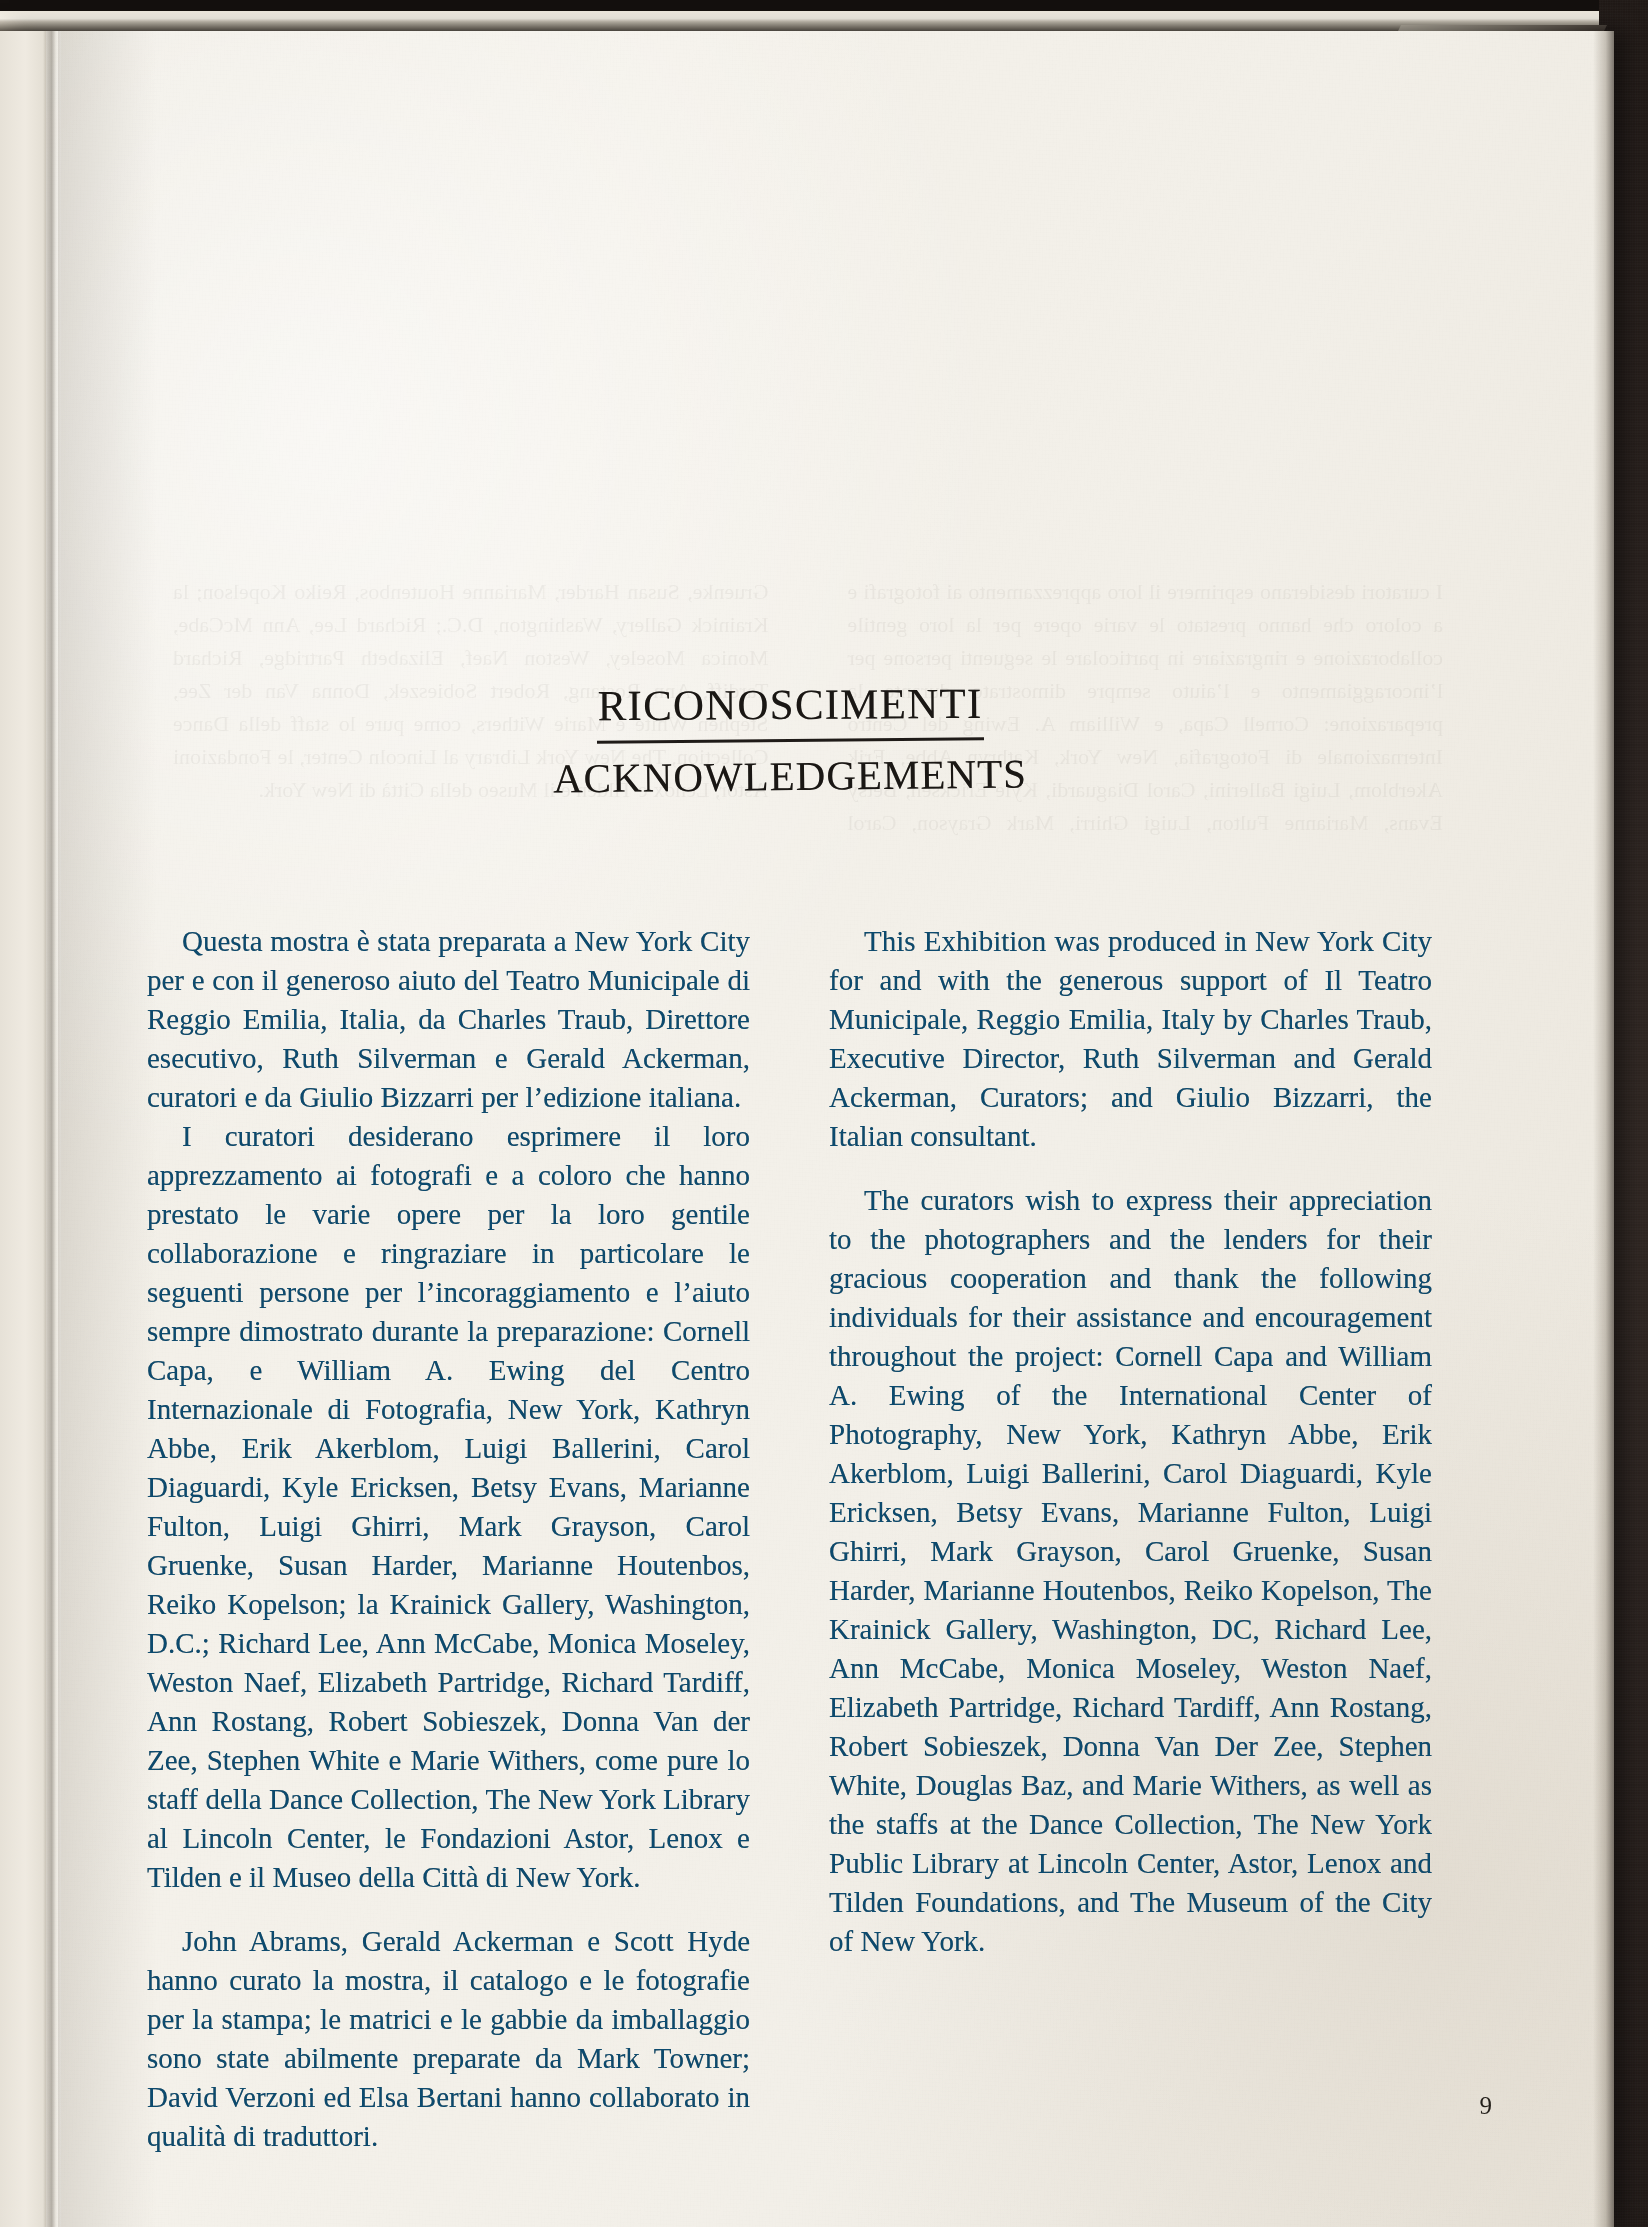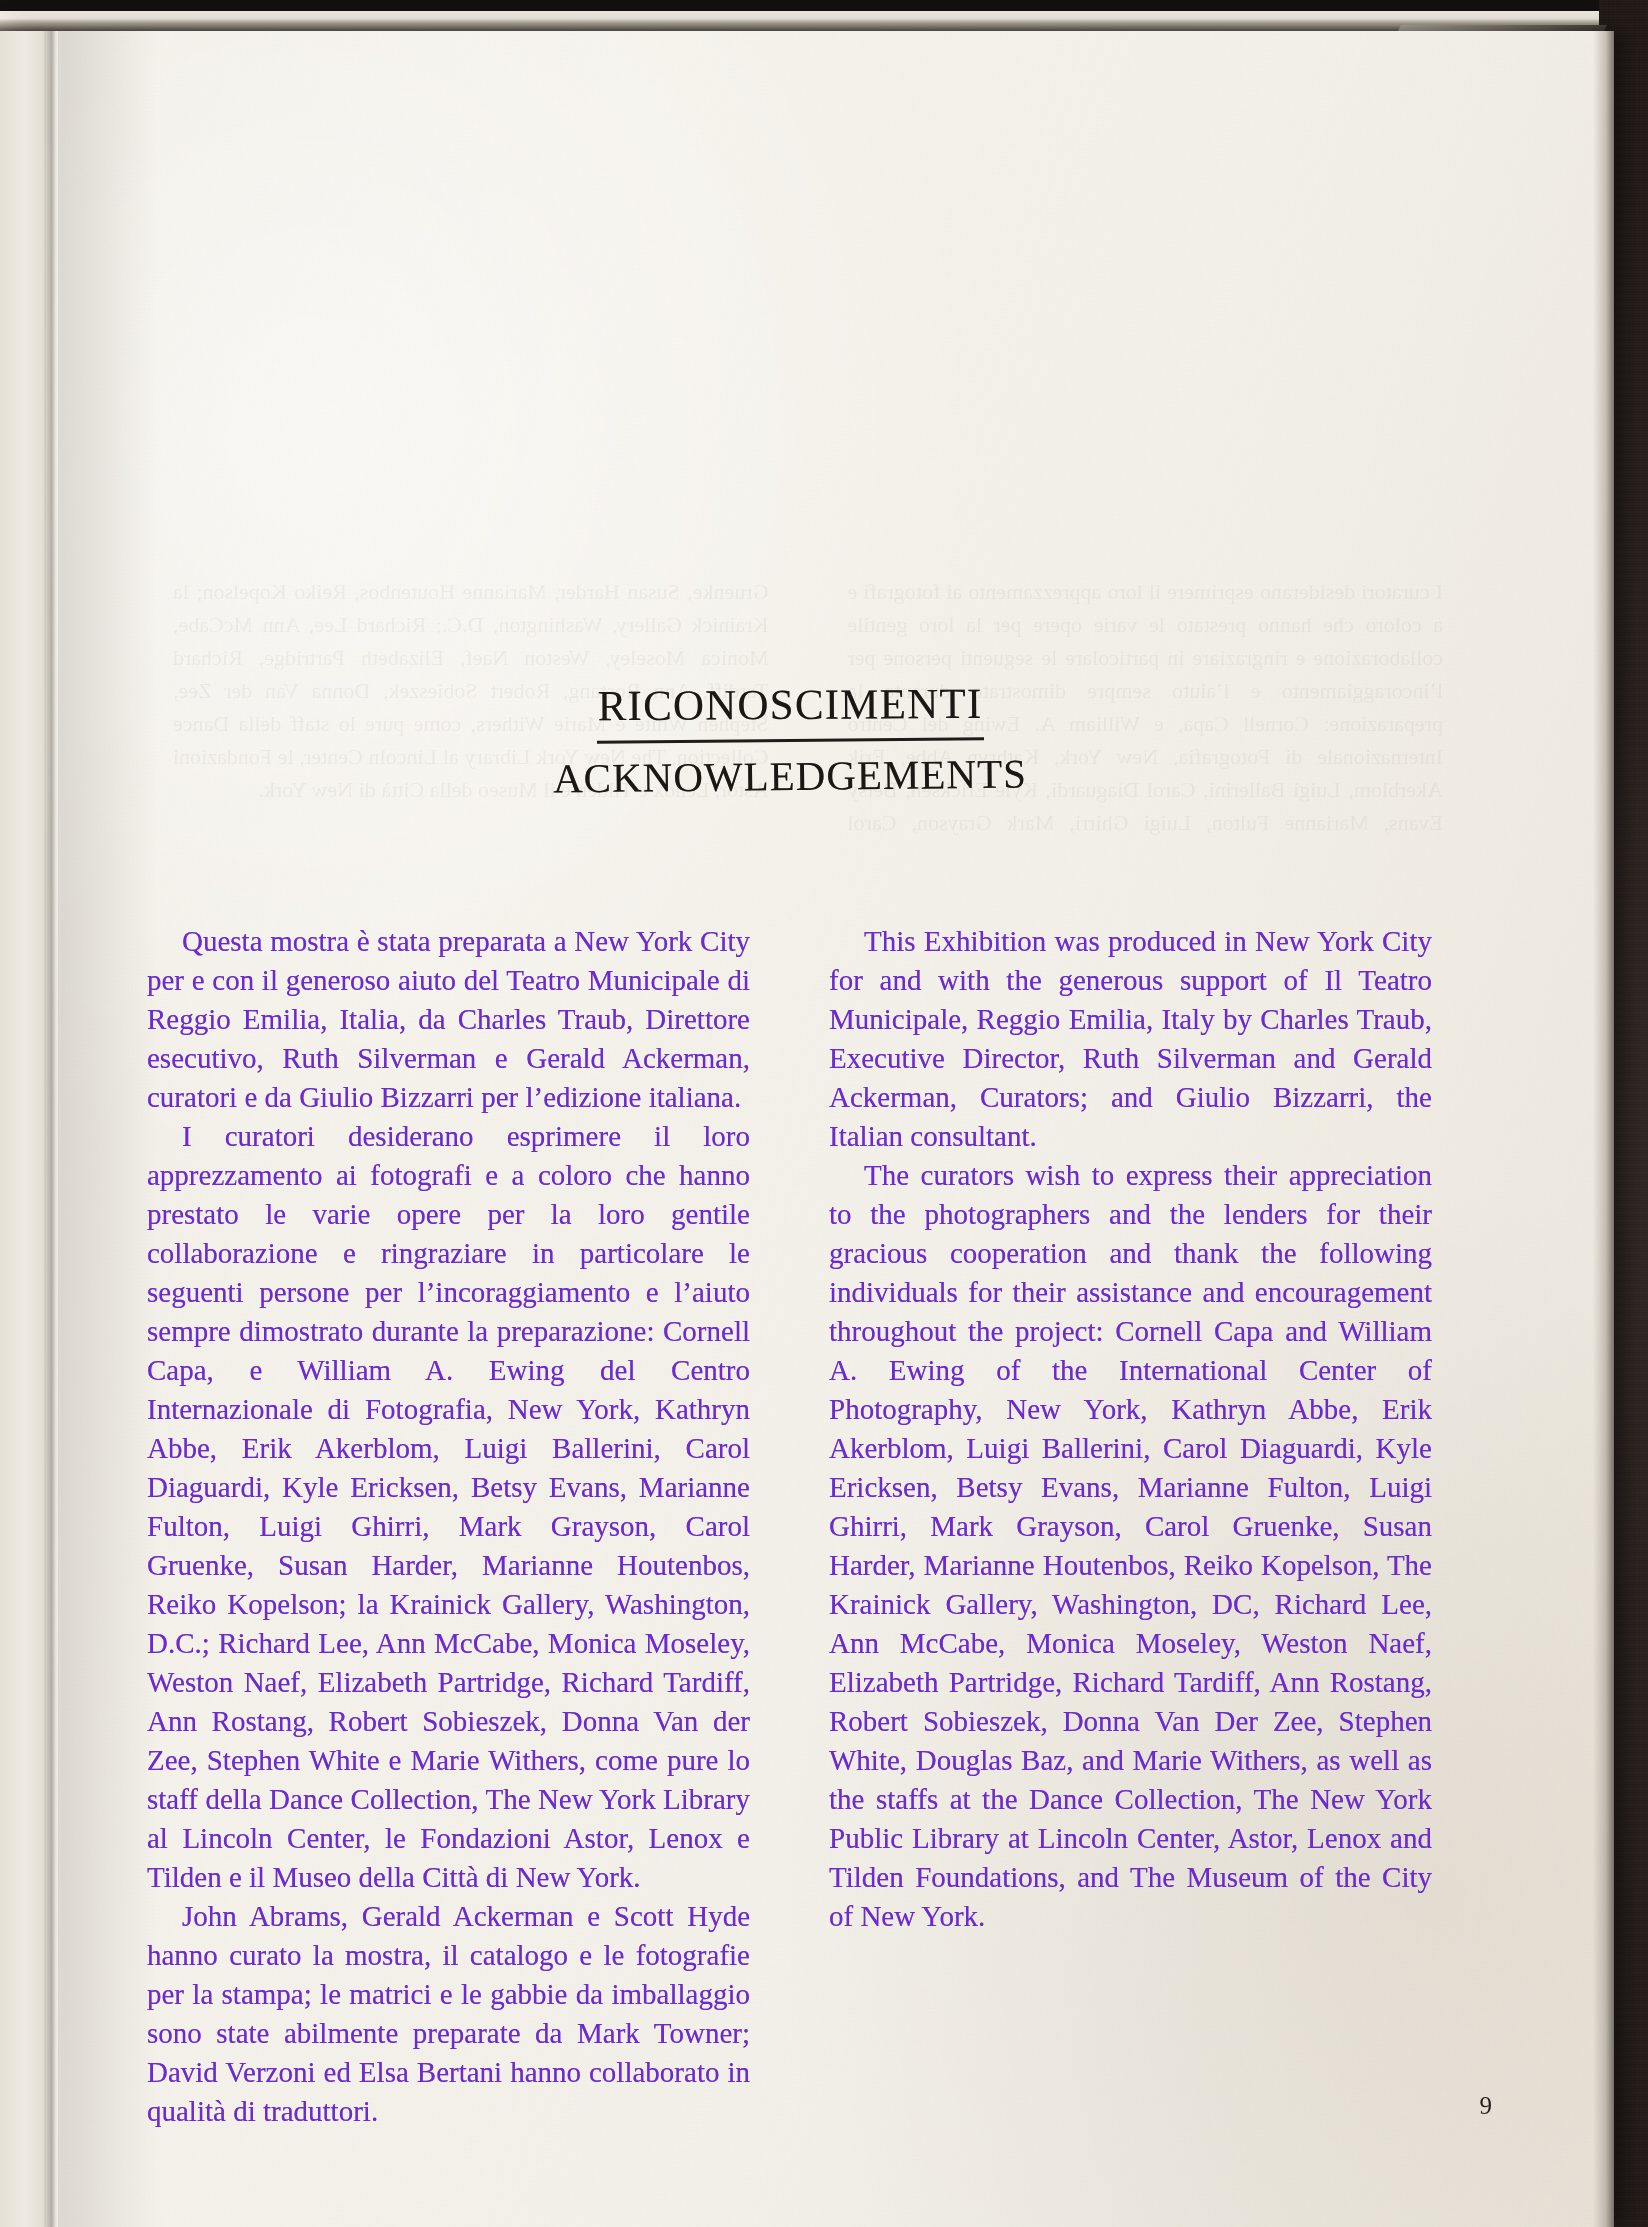--- a/index.html
+++ b/index.html
@@ -187,28 +187,29 @@
   }
   .col {
     width: 603px;
   }
   .col p {
     margin: 0;
     text-align: justify;
     text-justify: inter-word;
     font-size: 29px;
     line-height: 39px;
-    color: #6d28d9;
+    color: #0c4a6e;
     text-indent: 35px;
     hyphens: manual;
   }
   .col p + p {
     margin-top: 0;
   }
   .col p.spaced {
+    margin-top: 25px;
   }
   
   .col, .title-block {
     text-shadow: 0 0 0.6px rgba(32,28,24,.45);
   }
 
   .page-number {
     position: absolute;
     right: 122px;
     top: 2061px;

